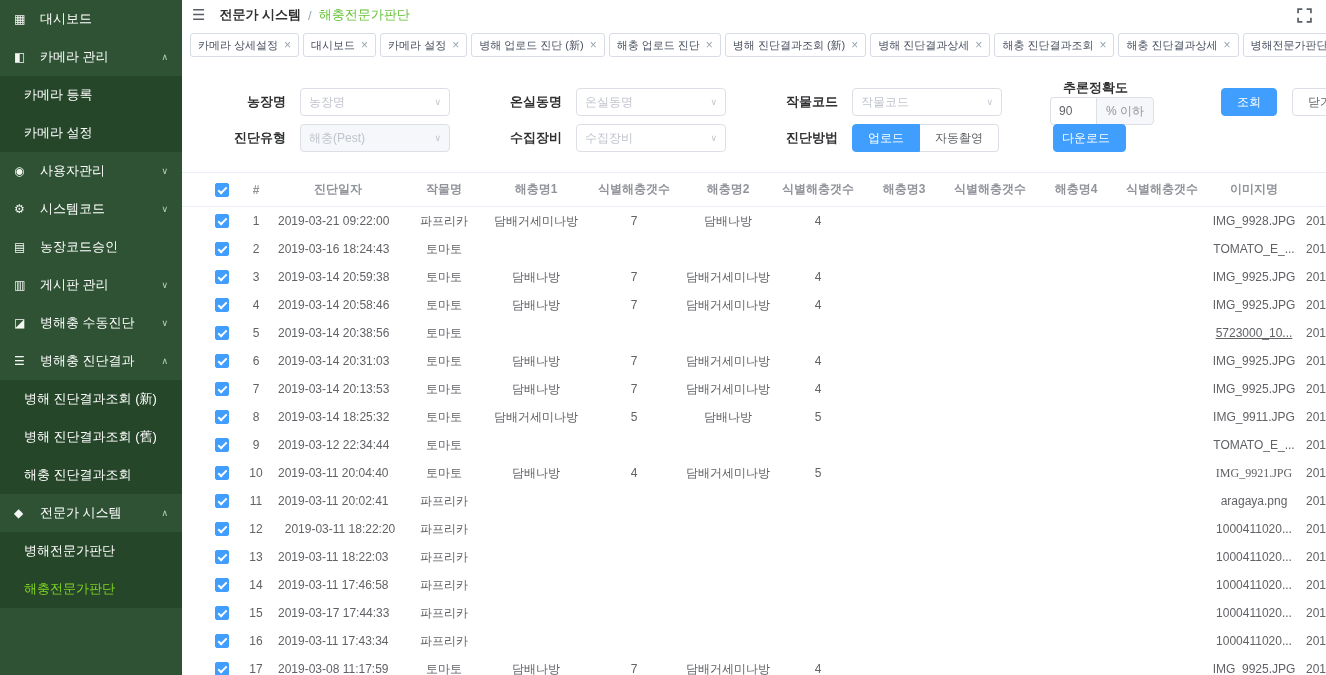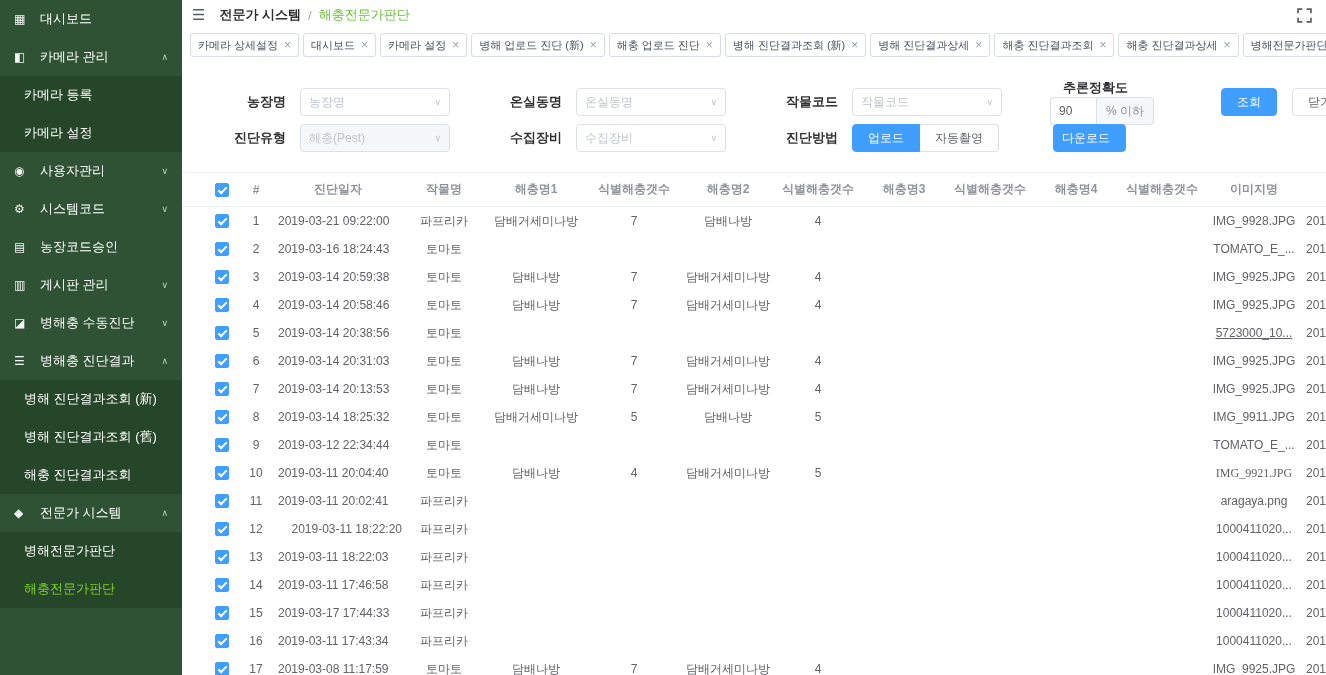--- a/index.html
+++ b/index.html
@@ -471,21 +471,21 @@
           <div class="td" style="width: 84px;"></div>
           <div class="td" style="width: 88px;"></div>
           <div class="td" style="width: 96px;">aragaya.png</div>
           <div class="td" style="width: 80px; text-align: left; padding-left: 4px;">201</div>
         </div>
         <div class="trow">
           <div class="cbcell" style="width: 56px;">
             <span class="cb"></span>
           </div>
           <div class="td" style="width: 36px;">12</div>
-          <div class="td" style="width: 128px; text-align: right; padding-left: 4px;">2019-03-11 18:22:20</div>
+          <div class="td" style="width: 128px; text-align: center; padding-left: 4px;">2019-03-11 18:22:20</div>
           <div class="td" style="width: 84px;">파프리카</div>
           <div class="td" style="width: 100px;"></div>
           <div class="td" style="width: 96px;"></div>
           <div class="td" style="width: 92px;"></div>
           <div class="td" style="width: 88px;"></div>
           <div class="td" style="width: 84px;"></div>
           <div class="td" style="width: 88px;"></div>
           <div class="td" style="width: 84px;"></div>
           <div class="td" style="width: 88px;"></div>
           <div class="td" style="width: 96px;">1000411020...</div>

